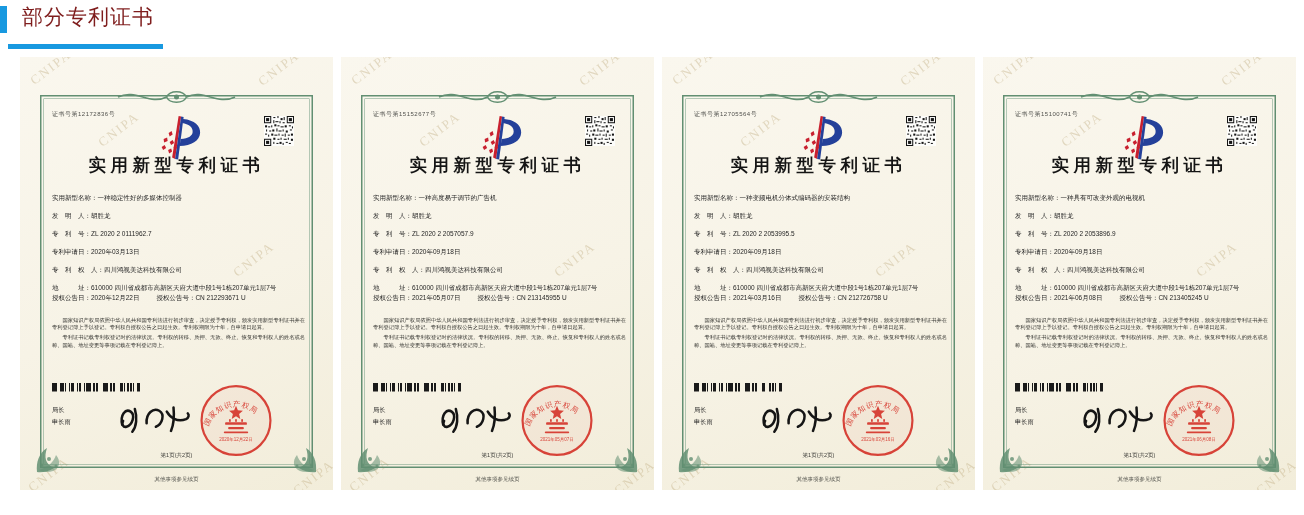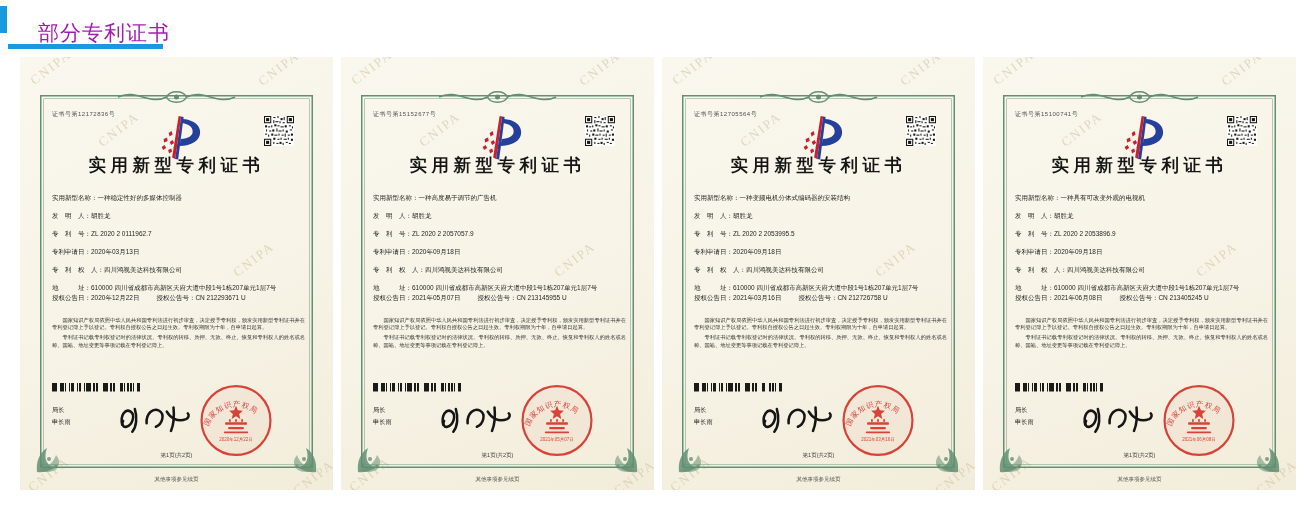--- a/index.html
+++ b/index.html
@@ -3,22 +3,22 @@
 <meta charset="utf-8">
 <style>
   html,body{margin:0;padding:0;}
   body{
     width:1304px;height:515px;position:relative;overflow:hidden;
     background:#ffffff;
     font-family:"Liberation Sans","DejaVu Sans",sans-serif;
   }
   
   .accent-bar{position:absolute;left:0;top:6px;width:7px;height:27px;background:#1899e0;}
-  .page-title{position:absolute;left:22px;top:3px;margin:16px;font-size:21px;font-weight:500;
-    color:#a21caf;letter-spacing:1px;}
+  .page-title{position:absolute;left:22px;top:3px;margin:0;font-size:21px;font-weight:500;
+    color:#7f1d1d;letter-spacing:1px;}
   .title-underline{position:absolute;left:8px;top:44px;width:155px;height:5px;background:#1899e0;}
   
   .cert-row{position:absolute;left:20px;top:57px;display:flex;gap:8px;}
   .cert{width:313px;height:433px;position:relative;overflow:hidden;cursor:pointer;}
   .ci{position:absolute;left:0;top:0;width:626px;height:866px;
     transform:scale(.5);transform-origin:0 0;
     background:linear-gradient(160deg,#faf7ee 0%,#f7f3e6 55%,#f2edda 100%);
     color:#222;}
   
   .wm{position:absolute;font-family:"Liberation Serif","DejaVu Serif",serif;

